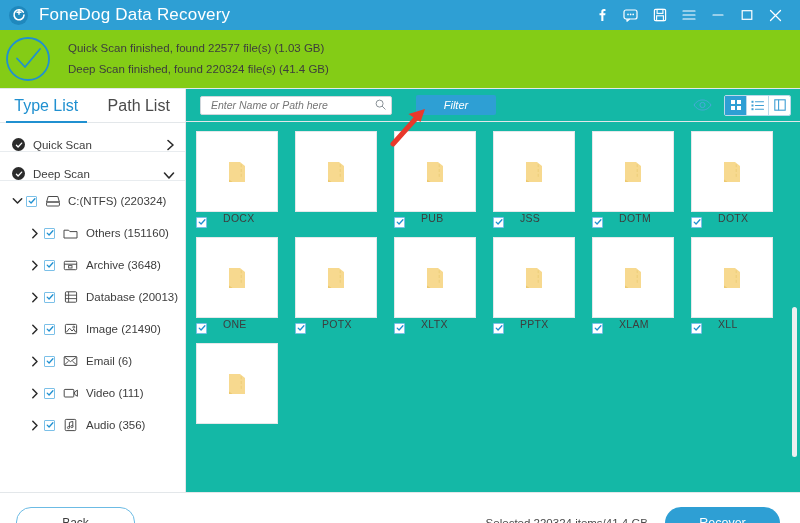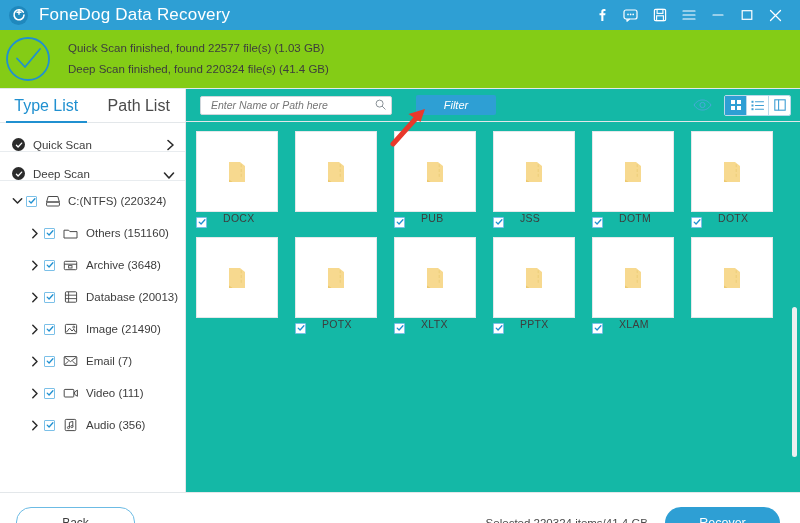--- a/index.html
+++ b/index.html
@@ -390,21 +390,21 @@
                   <path d="M1.2 4.1 L3.1 6 L6.9 1.7" stroke="#2090d0" stroke-width="1.3" fill="none" stroke-linecap="round" stroke-linejoin="round"></path>
                 </svg>
               </span>
           </span>
           <span class="ticon">
             <svg width="15" height="12" viewBox="0 0 15 12">
                 <rect x="1.2" y="1.6" width="12.6" height="8.8" rx=".8" fill="none" stroke="#4a4a4a" stroke-width="1"></rect>
                 <path d="M1.2 1.9 L7.5 6.6 L13.8 1.9 M1.2 10.1 L5.6 6.1 M13.8 10.1 L9.4 6.1" fill="none" stroke="#4a4a4a" stroke-width=".95"></path>
               </svg>
           </span>
-          <span>Email (7)</span>
+          <span>Email (6)</span>
         </div>
 
         <div class="trow indent1">
           <div class="tchev">
             <svg width="8" height="11" viewBox="0 0 8 11">
                 <path d="M1.8 1.3 L6 5.5 L1.8 9.7" fill="none" stroke="#2b2b2b" stroke-width="1.5" stroke-linecap="round" stroke-linejoin="round"></path>
               </svg>
           </div>
           <span class="cbx">
             <span class="cb">
@@ -599,20 +599,28 @@
           </div>
 
           <div class="card">
             <div class="thumb">
               <svg width="22" height="24" viewBox="0 0 22 24">
                   <path d="M3 2 H14 L19 6 V22 H3 Z" fill="#f7d98f"></path>
                   <path d="M3 19.5 L6.5 22 H3 Z" fill="#edc96f"></path>
                   <path d="M15.2 4.2 V7.2 M15.2 9 V12 M15.2 13.8 V16.8" stroke="#eccd79" stroke-width="1"></path>
                 </svg>
             </div>
+            <div class="card-foot">
+              <span><span class="cb">
+                    <svg width="8" height="8" viewBox="0 0 8 8">
+                      <path d="M1.2 4.1 L3.1 6 L6.9 1.7" stroke="#2090d0" stroke-width="1.3" fill="none" stroke-linecap="round" stroke-linejoin="round"></path>
+                    </svg>
+                  </span></span>
+              <span class="card-label">ONE</span>
+            </div>
           </div>
 
           <div class="card">
             <div class="thumb">
               <svg width="22" height="24" viewBox="0 0 22 24">
                   <path d="M3 2 H14 L19 6 V22 H3 Z" fill="#f7d98f"></path>
                   <path d="M3 19.5 L6.5 22 H3 Z" fill="#edc96f"></path>
                   <path d="M15.2 4.2 V7.2 M15.2 9 V12 M15.2 13.8 V16.8" stroke="#eccd79" stroke-width="1"></path>
                 </svg>
             </div>
@@ -673,20 +681,37 @@
             <div class="card-foot">
               <span><span class="cb">
                     <svg width="8" height="8" viewBox="0 0 8 8">
                       <path d="M1.2 4.1 L3.1 6 L6.9 1.7" stroke="#2090d0" stroke-width="1.3" fill="none" stroke-linecap="round" stroke-linejoin="round"></path>
                     </svg>
                   </span></span>
               <span class="card-label">XLAM</span>
             </div>
           </div>
 
+          <div class="card">
+            <div class="thumb">
+              <svg width="22" height="24" viewBox="0 0 22 24">
+                  <path d="M3 2 H14 L19 6 V22 H3 Z" fill="#f7d98f"></path>
+                  <path d="M3 19.5 L6.5 22 H3 Z" fill="#edc96f"></path>
+                  <path d="M15.2 4.2 V7.2 M15.2 9 V12 M15.2 13.8 V16.8" stroke="#eccd79" stroke-width="1"></path>
+                </svg>
+            </div>
+            <div class="card-foot">
+              <span><span class="cb">
+                    <svg width="8" height="8" viewBox="0 0 8 8">
+                      <path d="M1.2 4.1 L3.1 6 L6.9 1.7" stroke="#2090d0" stroke-width="1.3" fill="none" stroke-linecap="round" stroke-linejoin="round"></path>
+                    </svg>
+                  </span></span>
+              <span class="card-label">XLL</span>
+            </div>
+          </div>
 
           <div class="card">
             <div class="thumb">
               <svg width="22" height="24" viewBox="0 0 22 24">
                   <path d="M3 2 H14 L19 6 V22 H3 Z" fill="#f7d98f"></path>
                   <path d="M3 19.5 L6.5 22 H3 Z" fill="#edc96f"></path>
                   <path d="M15.2 4.2 V7.2 M15.2 9 V12 M15.2 13.8 V16.8" stroke="#eccd79" stroke-width="1"></path>
                 </svg>
             </div>
           </div>

